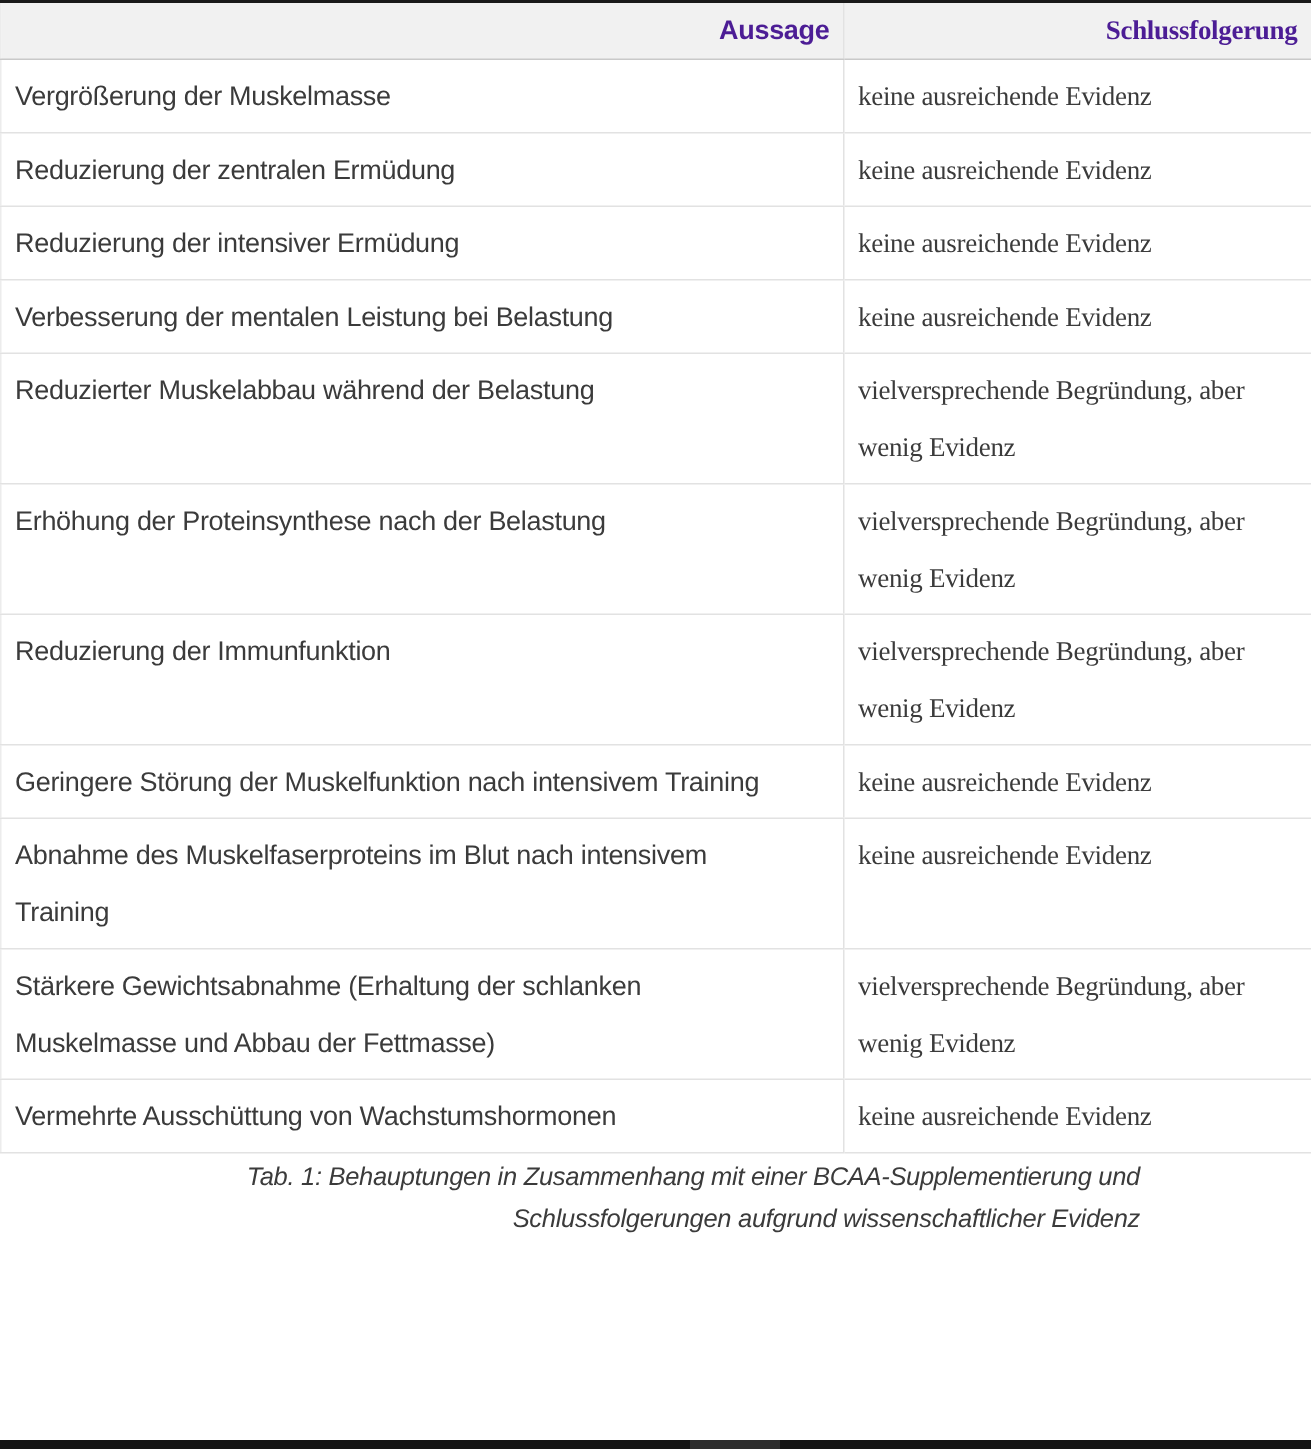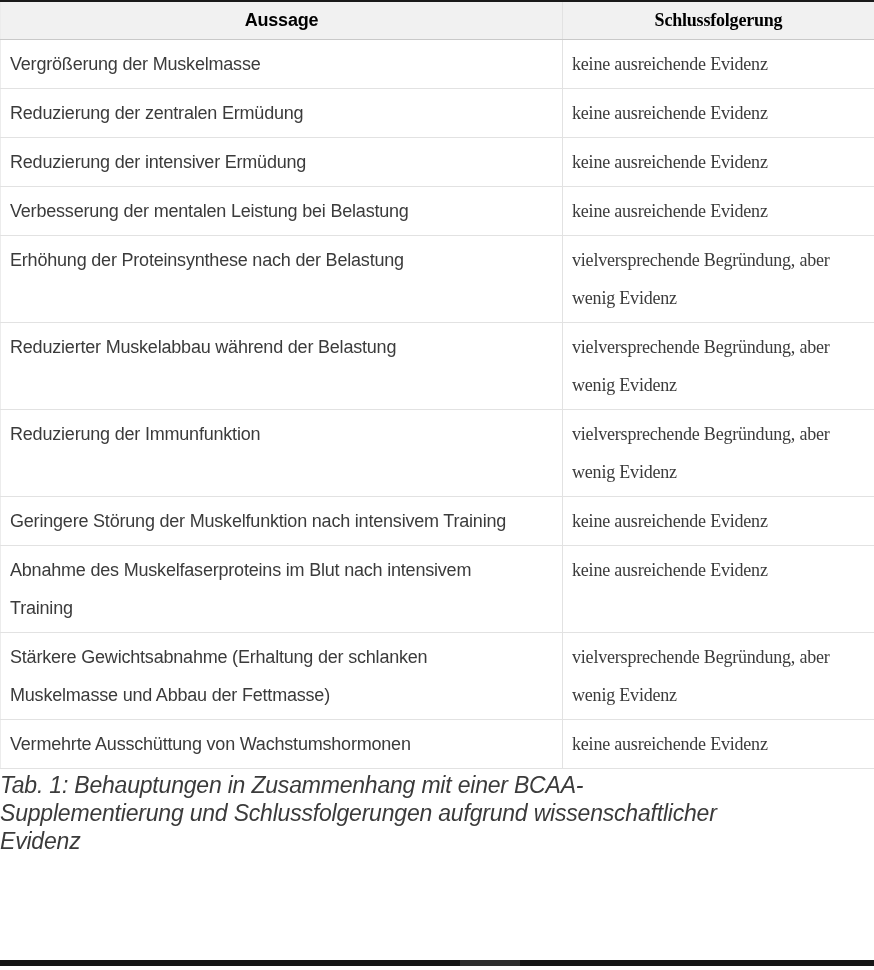--- a/index.html
+++ b/index.html
@@ -20,23 +20,23 @@
     border-collapse: collapse;
     table-layout: fixed;
     border-top: 2px solid #1a1a1a;
     border-left: 1px solid #ececec;
     border-right: 1px solid #ececec;
     font-size: 18px;
     letter-spacing: -0.2px;
   }
   table.claims th {
     background: #f1f1f1;
-    text-align: center;
+    text-align: right;
     font-weight: bold;
-    color: #000000;
+    color: #4c1d95;
     padding: 5px 9px;
     line-height: 27px;
     border-bottom: 1px solid #c9c9c9;
     vertical-align: top;
   }
   table.claims td {
     padding: 5px 9px;
     line-height: 38px;
     border-bottom: 1px solid #e2e2e2;
     vertical-align: top;
@@ -47,27 +47,28 @@
   table.claims th + th,
   table.claims td + td {
     border-left: 1px solid #e2e2e2;
     font-family: Liberation Serif, serif;
   }
   table.claims td:first-child {
     padding-right: 30px;
   }
   .caption {
     font-style: italic;
-    font-size: 23px;
+    font-size: 17px;
     line-height: 28px;
     color: #3b3b3b;
     margin: 2px 0 0 0;
-    padding-left: 0;
+    padding-left: 15px;
     max-width: 745px;
     letter-spacing: -0.2px;
+    text-align: right;
   }
   .bottom-bar {
     position: absolute;
     left: 0;
     top: 960px;
     width: 874px;
     height: 6px;
     background: #151515;
   }
   .bottom-bar .bar-segment {
@@ -104,25 +105,25 @@
       </tr>
       <tr>
         <td>Reduzierung der intensiver Ermüdung</td>
         <td>keine ausreichende Evidenz</td>
       </tr>
       <tr>
         <td>Verbesserung der mentalen Leistung bei Belastung</td>
         <td>keine ausreichende Evidenz</td>
       </tr>
       <tr>
-        <td>Erhöhung der Proteinsynthese nach der Belastung</td>
+        <td>Reduzierter Muskelabbau während der Belastung</td>
         <td>vielversprechende Begründung, aber wenig Evidenz</td>
       </tr>
       <tr>
-        <td>Reduzierter Muskelabbau während der Belastung</td>
+        <td>Erhöhung der Proteinsynthese nach der Belastung</td>
         <td>vielversprechende Begründung, aber wenig Evidenz</td>
       </tr>
       <tr>
         <td>Reduzierung der Immunfunktion</td>
         <td>vielversprechende Begründung, aber wenig Evidenz</td>
       </tr>
       <tr>
         <td>Geringere Störung der Muskelfunktion nach intensivem Training</td>
         <td>keine ausreichende Evidenz</td>
       </tr>

